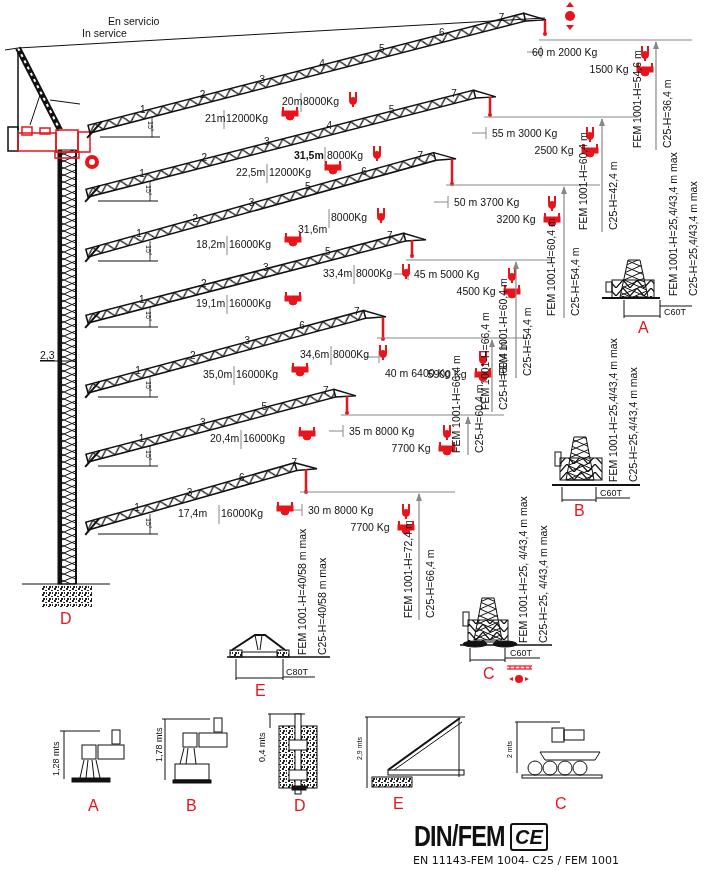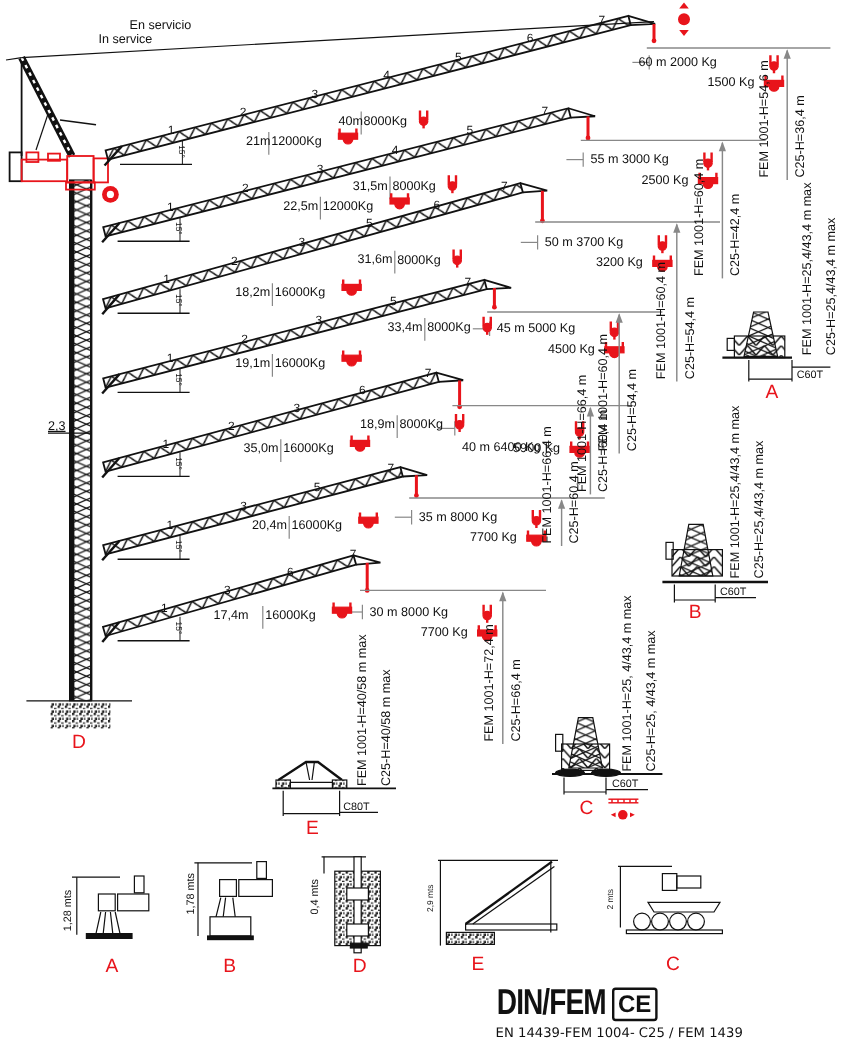--- a/index.html
+++ b/index.html
@@ -443,51 +443,51 @@
     <div class="t small" style="left:154px;top:121px;transform:rotate(90deg);transform-origin:0 0;font-size:7px;">15°</div>
     <div class="num" style="left:139.9px;top:105.31142857142858px;">1</div>
     <div class="num" style="left:199.7px;top:89.93428571428572px;">2</div>
     <div class="num" style="left:259.5px;top:74.55714285714285px;">3</div>
     <div class="num" style="left:319.3px;top:59.18000000000001px;">4</div>
     <div class="num" style="left:379.1px;top:43.802857142857135px;">5</div>
     <div class="num" style="left:438.90000000000003px;top:28.425714285714278px;">6</div>
     <div class="num" style="left:498.7px;top:13.048571428571421px;">7</div>
     <div class="t" style="left:532px;top:47px;">60 m 2000 Kg</div>
     <div class="t" style="left:589.6px;top:64px;">1500 Kg</div>
-    <div class="t" style="left:282px;top:96px;">40m</div>
+    <div class="t" style="left:282px;top:96px;">20m</div>
     <div class="t" style="left:303px;top:96px;">8000Kg</div>
     <div class="t" style="left:205px;top:113px;">21m</div>
     <div class="t" style="left:226px;top:113px;">12000Kg</div>
     <div class="vt" style="left:632px;top:148px;">FEM 1001-H=54,6 m</div>
     <div class="vt" style="left:662px;top:148px;">C25-H=36,4 m</div>
     <div class="t small" style="left:152px;top:185px;transform:rotate(90deg);transform-origin:0 0;font-size:7px;">15°</div>
     <div class="num" style="left:139.20333333333332px;top:169.02666666666667px;">1</div>
     <div class="num" style="left:201.61px;top:153.07999999999998px;">2</div>
     <div class="num" style="left:264.01666666666665px;top:137.13333333333333px;">3</div>
     <div class="num" style="left:326.42333333333335px;top:121.18666666666667px;">4</div>
     <div class="num" style="left:388.83px;top:105.24px;">5</div>
     <div class="num" style="left:451.2366666666667px;top:89.29333333333334px;">7</div>
     <div class="t" style="left:492px;top:128px;">55 m 3000 Kg</div>
     <div class="t" style="left:534.6px;top:145px;">2500 Kg</div>
-    <div class="t" style="left:294px;top:150px;">31,5m</div>
+    <div class="t" style="left:294px;top:150px;font-weight:bold;">31,5m</div>
     <div class="t" style="left:327px;top:150px;">8000Kg</div>
     <div class="t" style="left:236px;top:167px;">22,5m</div>
     <div class="t" style="left:269px;top:167px;">12000Kg</div>
     <div class="vt" style="left:578px;top:230px;">FEM 1001-H=60,4 m</div>
     <div class="vt" style="left:608px;top:230px;">C25-H=42,4 m</div>
     <div class="t small" style="left:152px;top:245px;transform:rotate(90deg);transform-origin:0 0;font-size:7px;">15°</div>
     <div class="num" style="left:136.13666666666666px;top:229.18px;">1</div>
     <div class="num" style="left:192.41px;top:213.54px;">2</div>
     <div class="num" style="left:248.68333333333337px;top:197.9px;">3</div>
     <div class="num" style="left:304.9566666666667px;top:182.26px;">5</div>
     <div class="num" style="left:361.23px;top:166.62px;">6</div>
     <div class="num" style="left:417.50333333333333px;top:150.98px;">7</div>
     <div class="t" style="left:454px;top:197px;">50 m 3700 Kg</div>
     <div class="t" style="left:496.6px;top:214px;">3200 Kg</div>
-    <div class="t" style="left:298px;top:211px;">31,6m</div>
+    <div class="t" style="left:298px;top:224px;">31,6m</div>
     <div class="t" style="left:331px;top:212px;">8000Kg</div>
     <div class="t" style="left:196px;top:239px;">18,2m</div>
     <div class="t" style="left:229px;top:239px;">16000Kg</div>
     <div class="vt" style="left:546px;top:316px;">FEM 1001-H=60,4 m</div>
     <div class="vt" style="left:570px;top:316px;">C25-H=54,4 m</div>
     <div class="t small" style="left:152px;top:311px;transform:rotate(90deg);transform-origin:0 0;font-size:7px;">15°</div>
     <div class="num" style="left:139.00400000000002px;top:294.996px;">1</div>
     <div class="num" style="left:201.012px;top:278.988px;">2</div>
     <div class="num" style="left:263.02px;top:262.98px;">3</div>
     <div class="num" style="left:325.028px;top:246.97199999999998px;">5</div>
@@ -501,21 +501,21 @@
     <div class="vt" style="left:498px;top:376px;">FEM 1001-H=60,4 m</div>
     <div class="vt" style="left:522px;top:376px;">C25-H=54,4 m</div>
     <div class="t small" style="left:152px;top:381px;transform:rotate(90deg);transform-origin:0 0;font-size:7px;">15°</div>
     <div class="num" style="left:135.324px;top:365.64px;">1</div>
     <div class="num" style="left:189.97199999999998px;top:350.92px;">2</div>
     <div class="num" style="left:244.62px;top:336.2px;">3</div>
     <div class="num" style="left:299.26800000000003px;top:321.48px;">6</div>
     <div class="num" style="left:353.91600000000005px;top:306.76px;">7</div>
     <div class="t" style="left:385px;top:368px;">40 m 6400 Kg</div>
     <div class="t" style="left:427.6px;top:369px;">5900 Kg</div>
-    <div class="t" style="left:300px;top:349px;">18,9m</div>
+    <div class="t" style="left:300px;top:349px;">34,6m</div>
     <div class="t" style="left:333px;top:349px;">8000Kg</div>
     <div class="t" style="left:203px;top:369px;">35,0m</div>
     <div class="t" style="left:236px;top:369px;">16000Kg</div>
     <div class="vt" style="left:480px;top:410px;">FEM 1001-H=66,4 m</div>
     <div class="vt" style="left:498px;top:410px;">C25-H=60,4 m</div>
     <div class="t small" style="left:152px;top:450px;transform:rotate(90deg);transform-origin:0 0;font-size:7px;">15°</div>
     <div class="num" style="left:138.70499999999998px;top:433.95px;">1</div>
     <div class="num" style="left:200.115px;top:417.85px;">3</div>
     <div class="num" style="left:261.525px;top:401.75px;">5</div>
     <div class="num" style="left:322.935px;top:385.65px;">7</div>
@@ -563,14 +563,14 @@
 <div class="vt small" style="left:155px;top:762px;">1,78 mts</div>
 <div class="lbl" style="left:186px;top:798px;">B</div>
 <div class="vt small" style="left:258px;top:762px;">0,4 mts</div>
 <div class="lbl" style="left:294px;top:798px;">D</div>
 <div class="vt small" style="left:356px;top:760px;font-size:7px;">2,9 mts</div>
 <div class="lbl" style="left:393px;top:796px;">E</div>
 <div class="vt small" style="left:506px;top:758px;font-size:7px;">2 mts</div>
 <div class="lbl" style="left:555px;top:796px;">C</div>
 
 <div class="din" style="left:414px;top:821px;">DIN/FEM</div>
-<div class="ce" style="left:510px;top:823px;">CE</div>
-<div class="std" style="left:413px;top:854px;">EN 14439-FEM 1004- C25 / FEM 1439</div>
+<div class="ce" style="left:510px;top:823px;font-style:italic;">CE</div>
+<div class="std" style="left:413px;top:854px;">EN 11143-FEM 1004- C25 / FEM 1001</div>
 
 </body></html>

